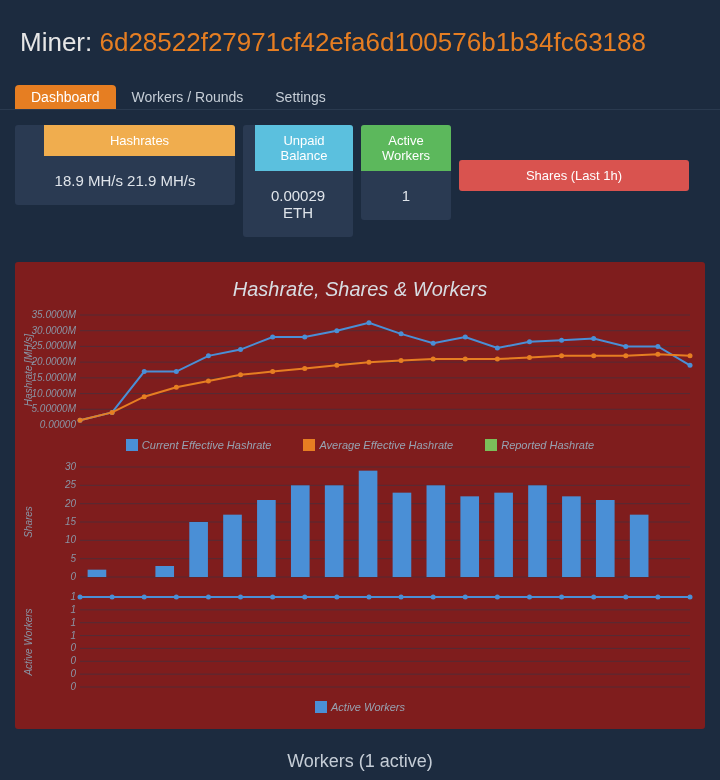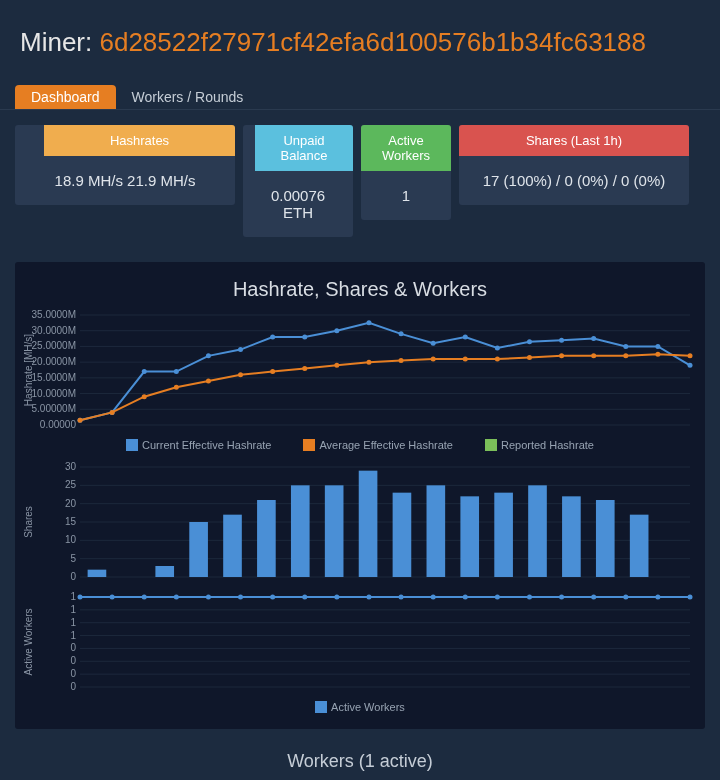--- a/index.html
+++ b/index.html
@@ -15,22 +15,22 @@
 .card{background:#2a3a52;border-radius:3px;overflow:hidden;text-align:center;display:flex;flex-direction:column;}
 .card-header{padding:8px 12px;color:#fff;font-size:13px;}
 .card-body{padding:16px 14px;color:#dfe4ea;font-size:15px;}
 .c-hash .card-header{background:#f0ad4e;margin-left:29px;}
 .c-unpaid .card-header{background:#5bc0de;margin-left:12px;}
 .c-workers .card-header{background:#5cb85c;}
 .c-shares .card-header{background:#d9534f;}
 .c-hash{width:220px;}
 .c-unpaid{width:110px;}
 .c-workers{width:90px;}
-.c-shares{width:230px;}
-.chart-panel{margin:10px 15px;background:#0f172a;border-radius:3px;padding:10px 5px;}
+.c-shares{width:230px;margin-top:35px;}
+.chart-panel{margin:10px 15px;background:#7f1d1d;border-radius:3px;padding:10px 5px;font-style:italic;}
 .chart-title{text-align:center;color:#d8dde3;font-size:20px;font-weight:400;padding:6px 0 4px;}
 .chart{position:relative;}
 svg{display:block;}
 .legend{text-align:center;font-size:11px;color:#97a3b2;padding:4px 0;}
 .legend .item{display:inline-flex;align-items:center;margin:0 16px;}
 .legend .sw{width:12px;height:12px;margin-right:4px;}
 .workers-title{text-align:center;color:#c5cdd6;font-size:18px;font-weight:400;padding:12px 8px;}
 .axis-text{fill:#8a95a5;font-size:10px;}
 .axis-label{fill:#8a95a5;font-size:10px;}
 </style>
@@ -39,38 +39,38 @@
 
 <div class="header">
   <h1>
     <span class="label">Miner: </span><span class="addr">6d28522f27971cf42efa6d100576b1b34fc63188</span>
   </h1>
 </div>
 
 <div class="tabs">
   <div class="tab active">Dashboard</div>
   <div class="tab">Workers / Rounds</div>
+  <div class="tab">Settings</div>
 </div>
 
 <div class="cards">
   <div class="card c-hash">
     <div class="card-header">Hashrates</div>
     <div class="card-body">18.9 MH/s   21.9 MH/s</div>
   </div>
   <div class="card c-unpaid">
     <div class="card-header">Unpaid Balance</div>
-    <div class="card-body">0.00076 ETH</div>
+    <div class="card-body">0.00029 ETH</div>
   </div>
   <div class="card c-workers">
     <div class="card-header">Active Workers</div>
     <div class="card-body">1</div>
   </div>
   <div class="card c-shares">
     <div class="card-header">Shares (Last 1h)</div>
-    <div class="card-body">17 (100%) / 0 (0%) / 0 (0%)</div>
   </div>
 </div>
 
 <div class="chart-panel">
   <div class="chart-title">Hashrate, Shares &amp; Workers</div>
   <div class="chart">
       <svg id="svg1" width="680" height="130">
         <line x1="60" x2="670" y1="120" y2="120" stroke="#2a3a4f" stroke-width="0.5"></line>
         <text x="56" y="123" text-anchor="end" class="axis-text">0.00000</text>
         <line x1="60" x2="670" y1="104.28571428571429" y2="104.28571428571429" stroke="#2a3a4f" stroke-width="0.5"></line>

